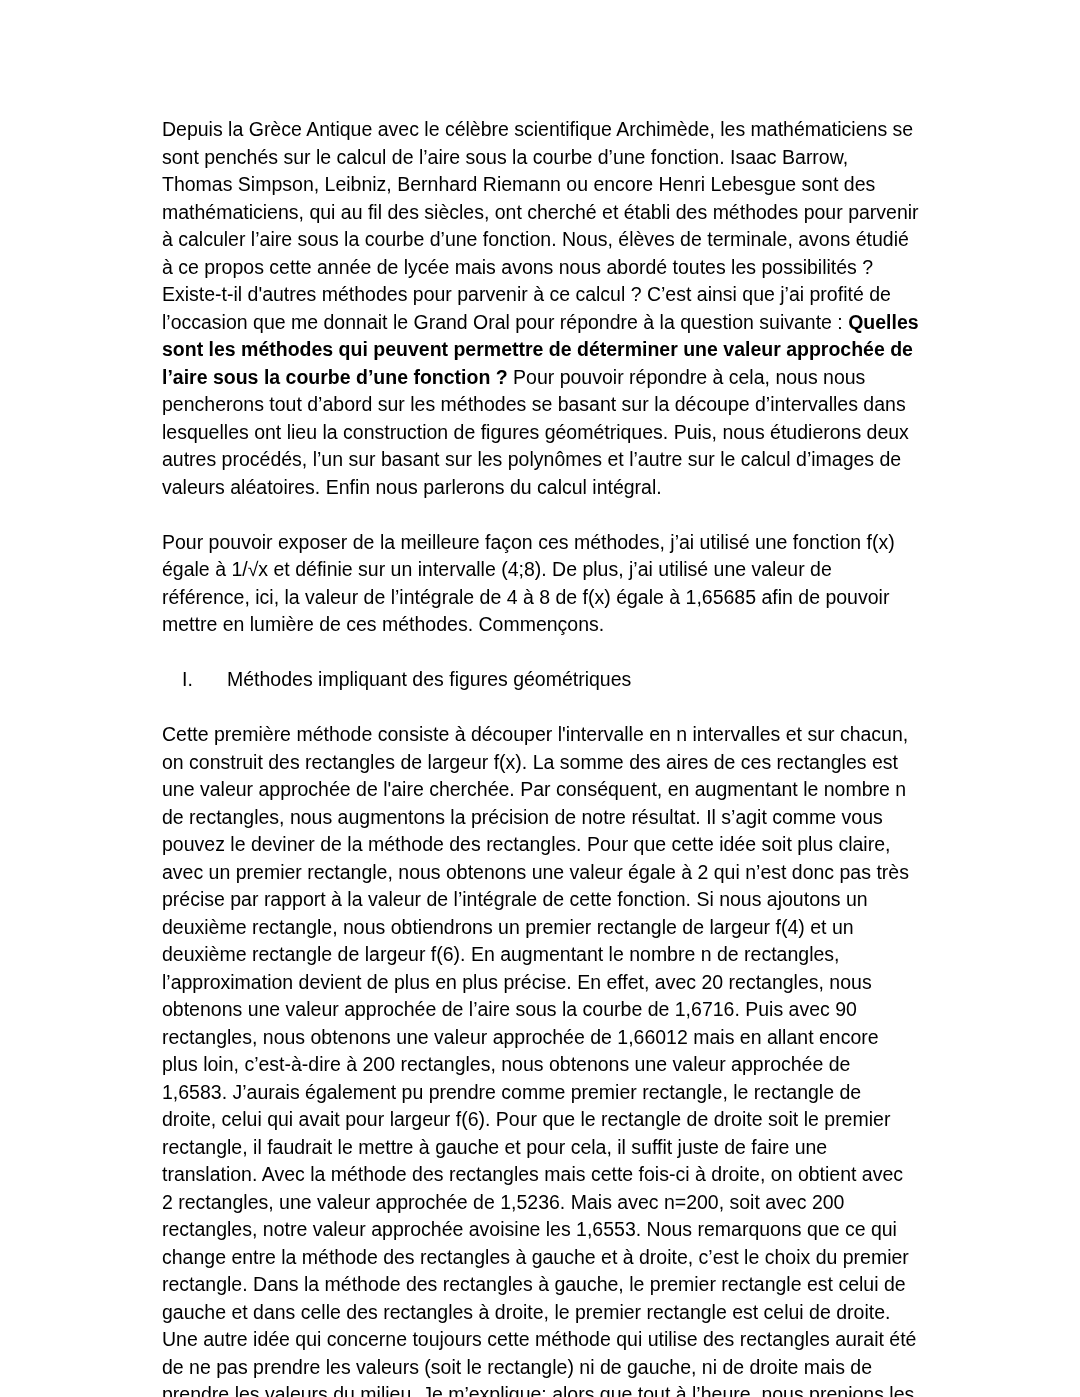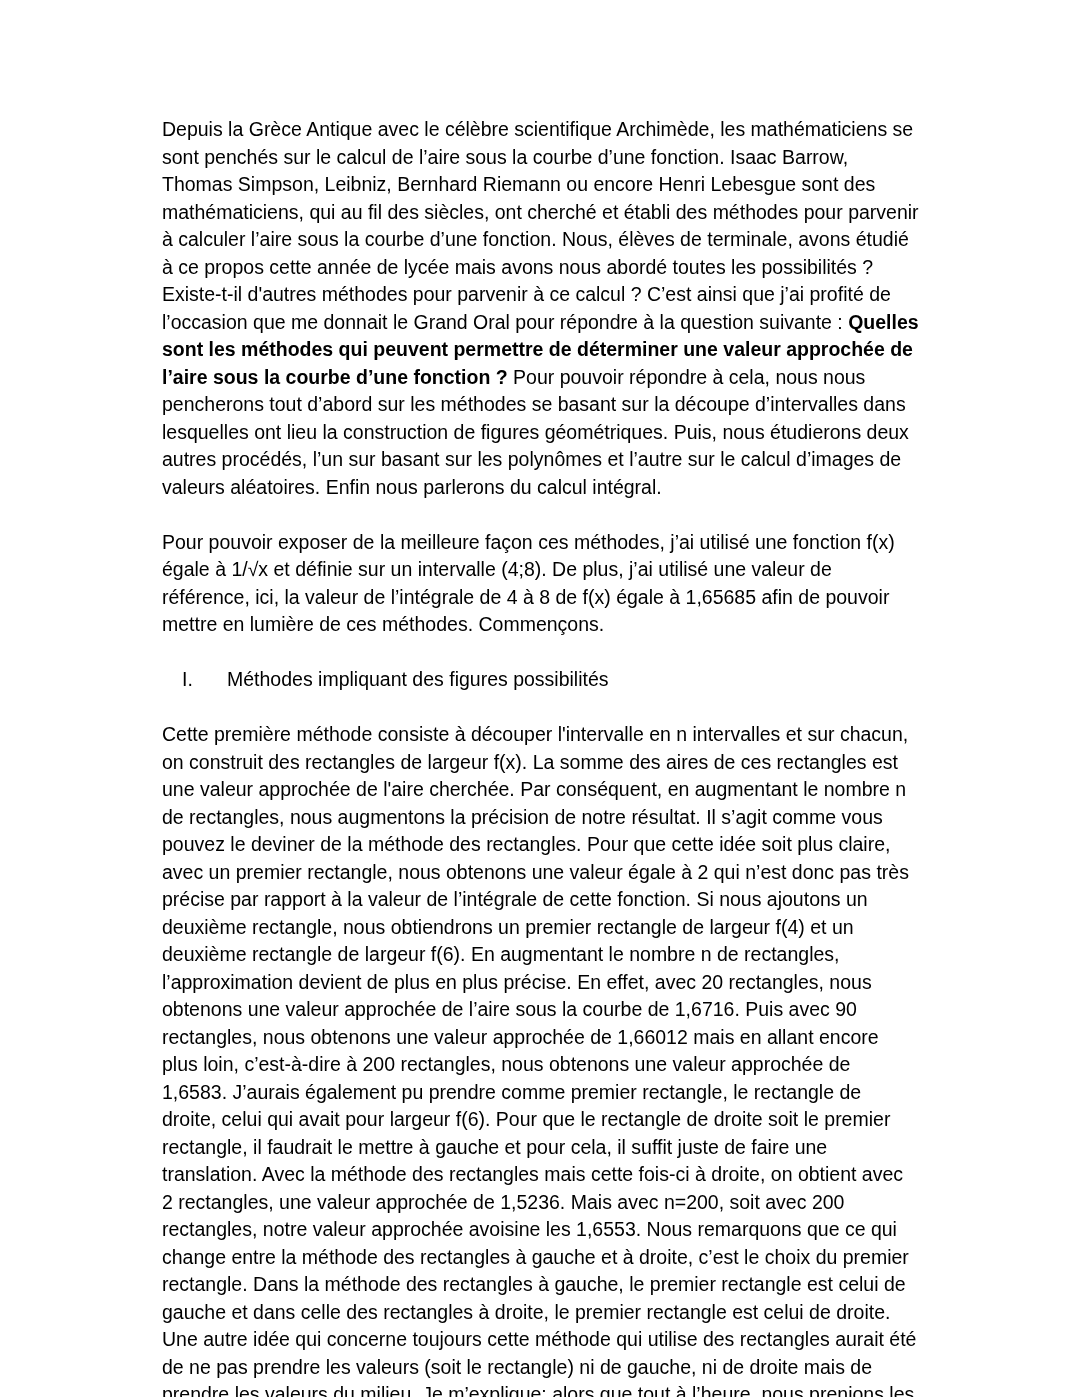--- a/index.html
+++ b/index.html
@@ -44,16 +44,16 @@
     width: 45px;
   }
 </style>
 </head>
 <body>
 
 <div class="page">
   <div class="text-body">
       <p class="para"><span class="seg">Depuis la Grèce Antique avec le célèbre scientifique Archimède, les mathématiciens se sont penchés sur le calcul de l’aire sous la courbe d’une fonction. Isaac Barrow, Thomas Simpson, Leibniz, Bernhard Riemann ou encore Henri Lebesgue sont des mathématiciens, qui au fil des siècles, ont cherché et établi des méthodes pour parvenir à calculer l’aire sous la courbe d’une fonction. Nous, élèves de terminale, avons étudié à ce propos cette année de lycée mais avons nous abordé toutes les possibilités ? Existe-t-il d'autres méthodes pour parvenir à ce calcul ? C’est ainsi que j’ai profité de l’occasion que me donnait le Grand Oral pour répondre à la question suivante : </span><span class="seg-bold">Quelles sont les méthodes qui peuvent permettre de déterminer une valeur approchée de l’aire sous la courbe d’une fonction ?</span><span class="seg"> Pour pouvoir répondre à cela, nous nous pencherons tout d’abord sur les méthodes se basant sur la découpe d’intervalles dans lesquelles ont lieu la construction de figures géométriques. Puis, nous étudierons deux autres procédés, l’un sur basant sur les polynômes et l’autre sur le calcul d’images de valeurs aléatoires. Enfin nous parlerons du calcul intégral.</span></p>
       <p class="para"><span class="seg">Pour pouvoir exposer de la meilleure façon ces méthodes, j’ai utilisé une fonction f(x) égale à 1/√x et définie sur un intervalle (4;8). De plus, j’ai utilisé une valeur de référence, ici, la valeur de l’intégrale de 4 à 8 de f(x) égale à 1,65685 afin de pouvoir mettre en lumière de ces méthodes. Commençons.</span></p>
-      <div class="heading"><span class="num">I.</span><span>Méthodes impliquant des figures possibilités</span></div>
+      <div class="heading"><span class="num">I.</span><span>Méthodes impliquant des figures géométriques</span></div>
       <p class="para"><span class="seg">Cette première méthode consiste à découper l'intervalle en n intervalles et sur chacun, on construit des rectangles de largeur f(x). La somme des aires de ces rectangles est une valeur approchée de l'aire cherchée. Par conséquent, en augmentant le nombre n de rectangles, nous augmentons la précision de notre résultat. Il s’agit comme vous pouvez le deviner de la méthode des rectangles. Pour que cette idée soit plus claire, avec un premier rectangle, nous obtenons une valeur égale à 2 qui n’est donc pas très précise par rapport à la valeur de l’intégrale de cette fonction. Si nous ajoutons un deuxième rectangle, nous obtiendrons un premier rectangle de largeur f(4) et un deuxième rectangle de largeur f(6). En augmentant le nombre n de rectangles, l’approximation devient de plus en plus précise. En effet, avec 20 rectangles, nous obtenons une valeur approchée de l’aire sous la courbe de 1,6716. Puis avec 90 rectangles, nous obtenons une valeur approchée de 1,66012 mais en allant encore plus loin, c’est-à-dire à 200 rectangles, nous obtenons une valeur approchée de 1,6583. J’aurais également pu prendre comme premier rectangle, le rectangle de droite, celui qui avait pour largeur f(6). Pour que le rectangle de droite soit le premier rectangle, il faudrait le mettre à gauche et pour cela, il suffit juste de faire une translation. Avec la méthode des rectangles mais cette fois-ci à droite, on obtient avec 2 rectangles, une valeur approchée de 1,5236. Mais avec n=200, soit avec 200 rectangles, notre valeur approchée avoisine les 1,6553. Nous remarquons que ce qui change entre la méthode des rectangles à gauche et à droite, c’est le choix du premier rectangle. Dans la méthode des rectangles à gauche, le premier rectangle est celui de gauche et dans celle des rectangles à droite, le premier rectangle est celui de droite. Une autre idée qui concerne toujours cette méthode qui utilise des rectangles aurait été de ne pas prendre les valeurs (soit le rectangle) ni de gauche, ni de droite mais de prendre les valeurs du milieu. Je m’explique: alors que tout à l’heure, nous prenions les valeurs de f(4) ou de f(6), nous pourrions prendre la valeur qui se situe entre les deux, c’est-à-dire, f(5). Nous ferions de même de l’autre côté, c’est-à-dire que nous prendrions la valeur qui correspond au milieu entre f(6) et f(8), ici, f(7). En nous basant sur cette même méthode mais en prenant les valeurs situées au milieu,</span></p>
     </div>
 </div>
 
 </body></html>

